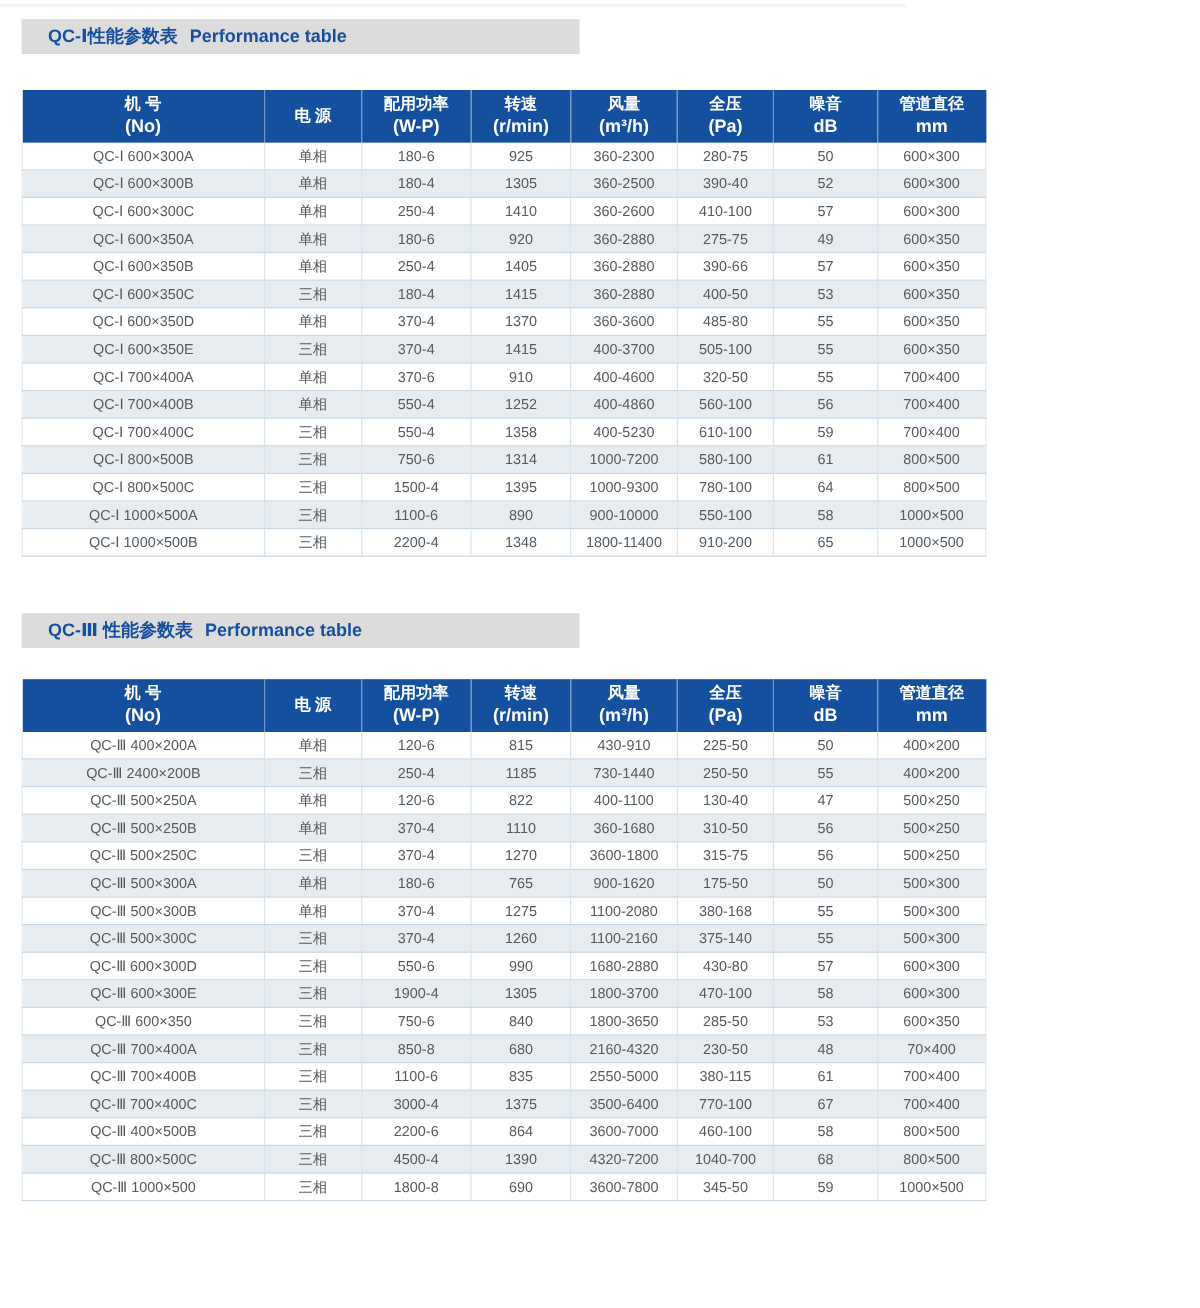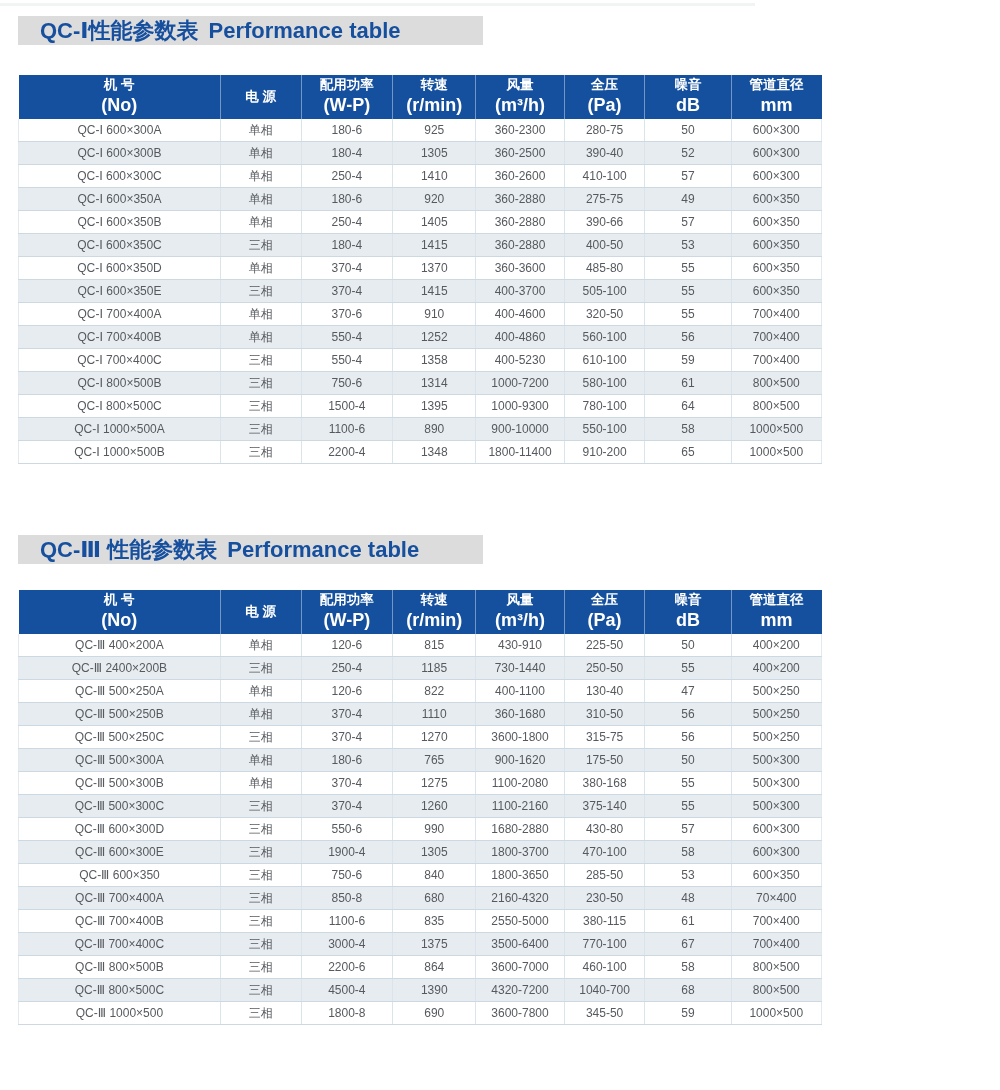--- a/index.html
+++ b/index.html
@@ -5,40 +5,40 @@
   html,body{margin:0;padding:0;}
   body{
     width:1000px;height:1090px;background:#ffffff;overflow:hidden;
     font-family:"Liberation Sans","DejaVu Sans",sans-serif;
     --header-bg:#15509e; --header-text:#ffffff; --title-text:#164f9e; --title-bg:#dcdcdc;
     --row-alt:#e7ecf0; --cell-text:#565a5e; --border:#ccd9e2;
   }
   .top-strip{width:755px;height:3px;background:#f0f4f4;margin:3px 0 0 0;}
   .sec{margin-left:18px;}
   .sec1{margin-top:10px;}
-  .sec2{margin-top:71px;}
+  .sec2{margin-top:47px;}
   .title-bar{
     width:465px;height:29px;background:var(--title-bg);
     display:flex;align-items:center;box-sizing:border-box;padding-left:22px;
   }
-  .t-zh,.t-en{color:var(--title-text);font-weight:bold;font-size:22px;white-space:pre;}
+  .t-zh,.t-en{color:var(--title-text);font-weight:bold;font-size:15px;white-space:pre;}
   .t-en{margin-left:10px;}
   table.perf{
     width:804px;border-collapse:collapse;table-layout:fixed;
     margin-top:30px;
   }
   .sec2 table.perf{margin-top:26px;}
   table.perf th{
     background:var(--header-bg);color:var(--header-text);
     height:44px;text-align:center;vertical-align:middle;padding:0;
     border-right:1px solid rgba(255,255,255,0.4);
   }
   table.perf th:last-child{border-right:none;}
   .h1{font-size:13.5px;font-weight:bold;line-height:1.35;}
-  .h2{font-size:18px;font-weight:bold;line-height:1.3;}
+  .h2{font-size:15px;font-weight:bold;line-height:1.3;}
   table.perf td{
     height:22px;padding:0;text-align:center;vertical-align:middle;
     font-size:12px;color:var(--cell-text);
     border-bottom:1px solid var(--border);
     border-right:1px solid #dbe4ea;
     background:#ffffff;
   }
   table.perf td:first-child{border-left:1px solid #e3eaef;}
   table.perf td:last-child{border-right:1px solid #e3eaef;}
   table.perf tbody tr:nth-child(even) td{background:var(--row-alt);}
@@ -422,21 +422,21 @@
           <td class="c0">QC-Ⅲ 700×400C</td>
           <td class="c1">三相</td>
           <td class="c2">3000-4</td>
           <td class="c3">1375</td>
           <td class="c4">3500-6400</td>
           <td class="c5">770-100</td>
           <td class="c6">67</td>
           <td class="c7">700×400</td>
         </tr>
         <tr>
-          <td class="c0">QC-Ⅲ 800×500B</td>
+          <td class="c0">QC-Ⅲ 400×500B</td>
           <td class="c1">三相</td>
           <td class="c2">2200-6</td>
           <td class="c3">864</td>
           <td class="c4">3600-7000</td>
           <td class="c5">460-100</td>
           <td class="c6">58</td>
           <td class="c7">800×500</td>
         </tr>
         <tr>
           <td class="c0">QC-Ⅲ 800×500C</td>

